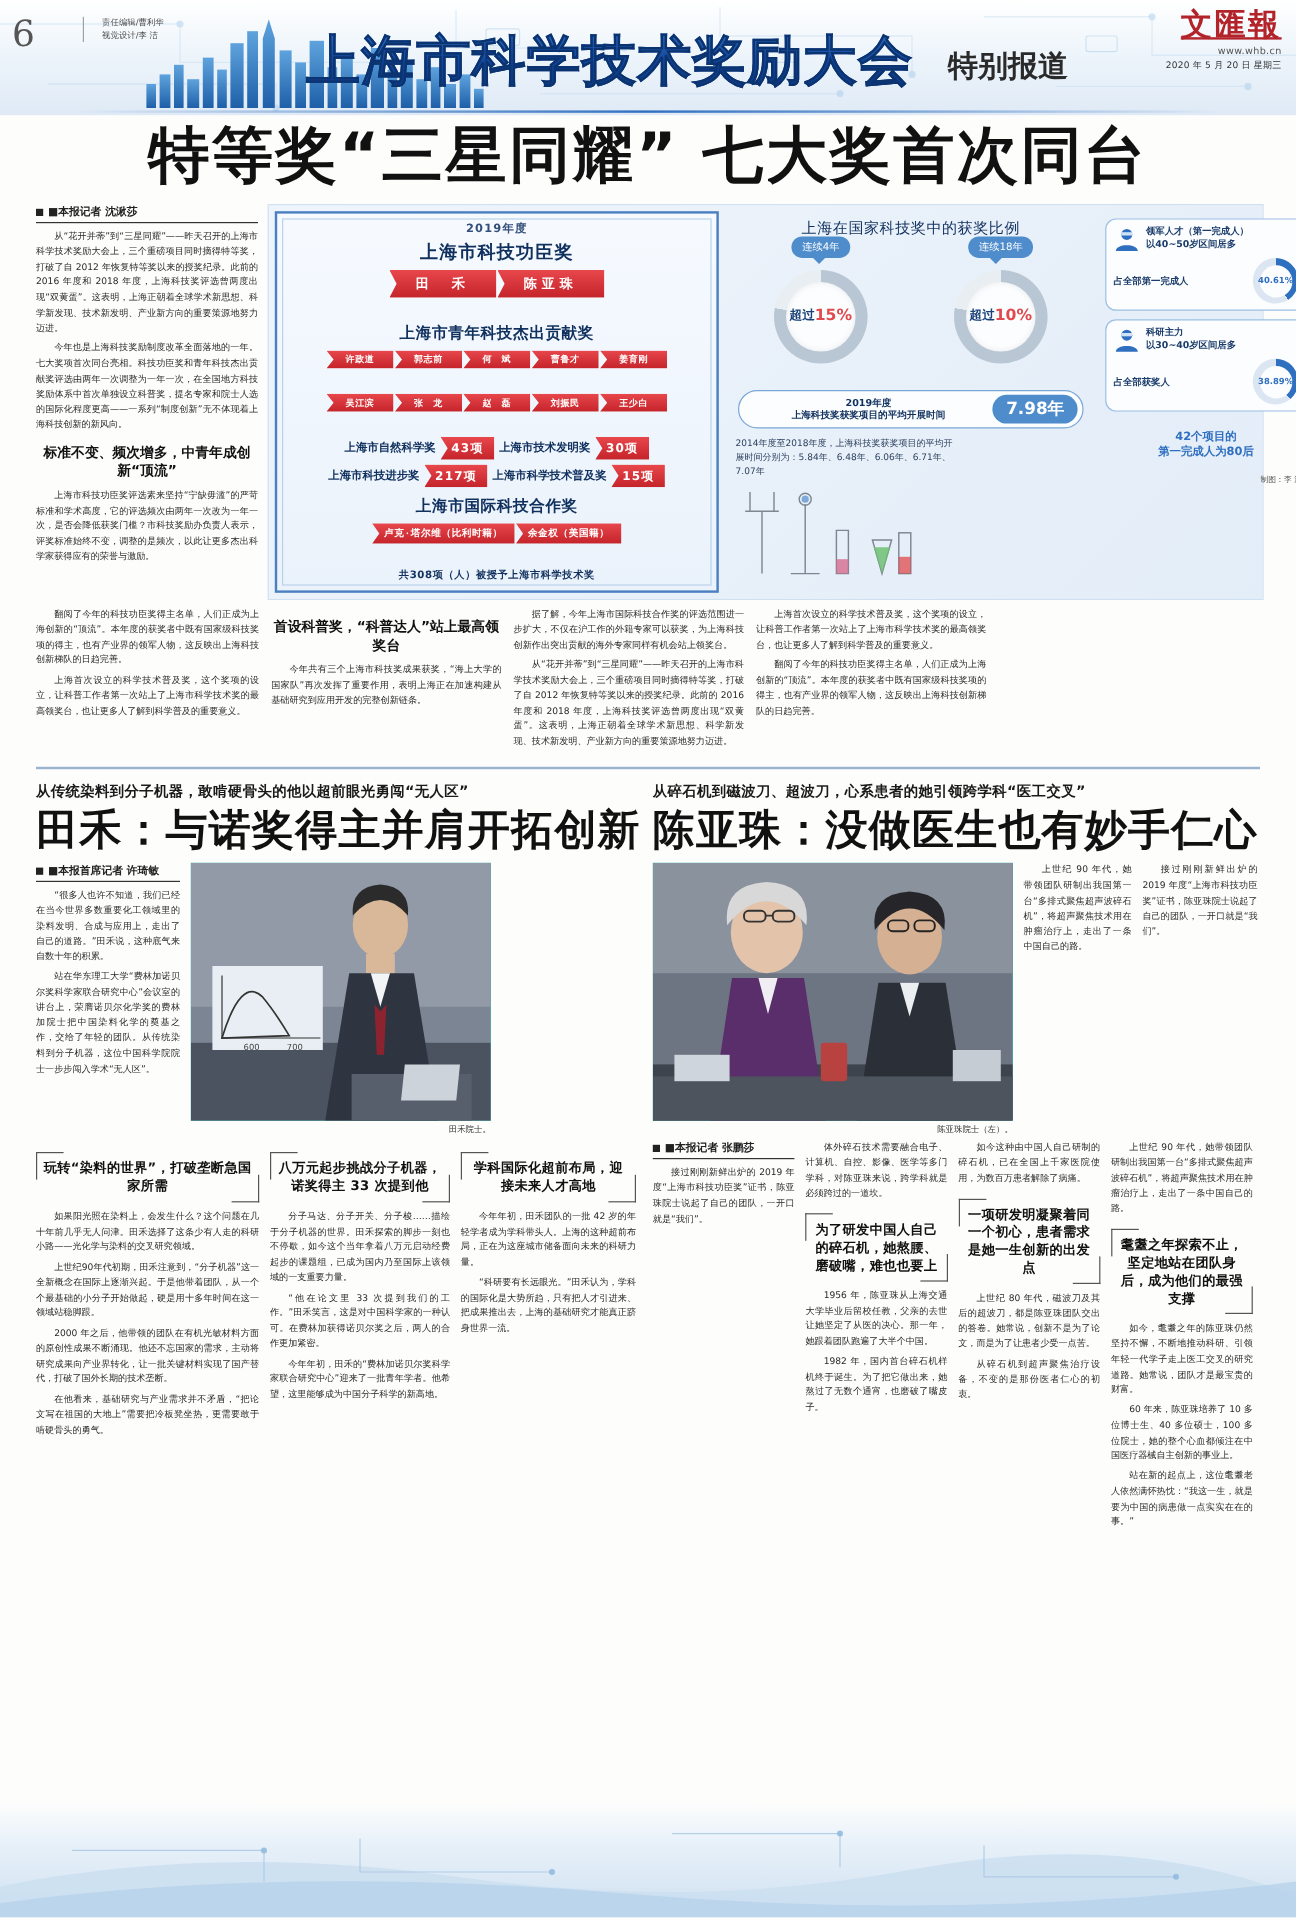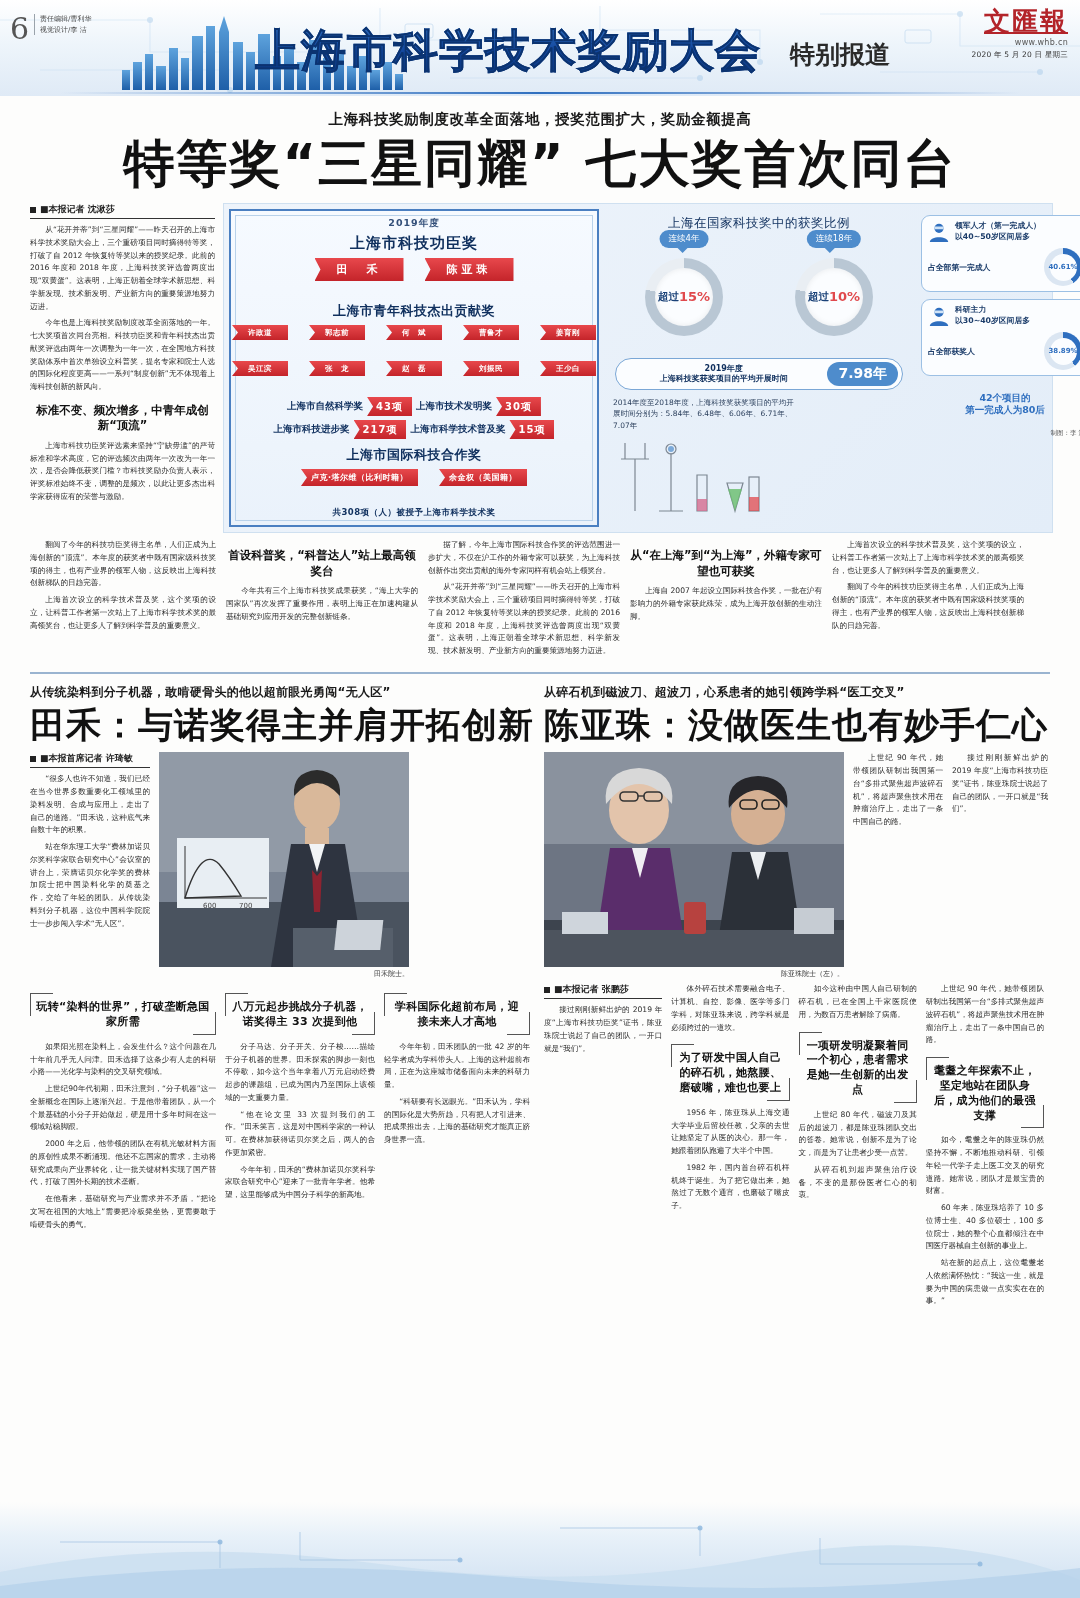--- a/index.html
+++ b/index.html
@@ -11,21 +11,21 @@
   }
   .page{position:relative;width:1080px;height:1598px;background:#fdfdfc;}
 
   
   .masthead{position:relative;height:96px;background:
       linear-gradient(180deg,#ffffff 0%,#eef5fb 45%,#dfeaf6 100%);
       overflow:hidden;border-bottom:0;}
   .mh-circuit{position:absolute;inset:0;opacity:.5;}
   .pagenum-wrap{position:absolute;left:10px;top:14px;display:flex;align-items:flex-start;gap:5px;}
   .pagenum{font-family:"DejaVu Serif","Liberation Serif",serif;font-size:30px;color:#555;line-height:1;}
-  .credits{border-left:1px solid #9aa3ab;padding-left:5px;font-size:7px;line-height:1.5;color:#4a4a4a;}
+  .credits{border-left:1px solid #9aa3ab;padding-left:15px;font-size:7px;line-height:1.5;color:#4a4a4a;margin-left:35px;}
   .skyline{position:absolute;left:120px;bottom:6px;width:290px;height:78px;}
   .mh-title{position:absolute;left:255px;top:22px;width:560px;height:60px;}
   .mh-title-text{
     font-family:"DejaVu Sans","Liberation Sans",sans-serif;
     font-size:45px;font-weight:bold;letter-spacing:1px;line-height:58px;
     background:linear-gradient(180deg,#2f6fbf 0%,#11449a 55%,#0c3577 100%);
     -webkit-background-clip:text;background-clip:text;color:transparent;
     -webkit-text-stroke:0.6px #0b3370;white-space:nowrap;
   }
   .mh-sub{position:absolute;left:790px;top:38px;font-size:25px;font-weight:bold;color:#2a2a2a;white-space:nowrap;}
@@ -48,21 +48,21 @@
   .bodytext{font-size:7.6px;line-height:1.68;color:#2a2a2a;text-align:justify;text-indent:2em;margin:0 0 4px 0;}
   .subhead{text-align:center;font-size:11.5px;font-weight:bold;color:#111;line-height:1.35;margin:9px 0 6px;}
 
   
   .ig{display:flex;gap:6px;background:linear-gradient(135deg,#eef4fb,#e3edf8);padding:5px;border:1px solid #cfe0f0;}
   .ig-left{width:350px;flex:none;border:2px solid #4a7fc1;background:linear-gradient(180deg,#f6faff,#eaf2fb);padding:6px 8px;position:relative;}
   .ig-left:before{content:"";position:absolute;left:4px;top:4px;right:4px;bottom:4px;border:1px solid #b9d2ea;pointer-events:none;}
   .ig-year{text-align:center;font-size:9.5px;color:#34507a;font-weight:bold;letter-spacing:1px;}
   .ig-award-title{text-align:center;font-size:15px;font-weight:bold;color:#10305e;margin:4px 0 5px;letter-spacing:1px;}
   .ig-award-title2{text-align:center;font-size:13px;font-weight:bold;color:#10305e;margin:7px 0 5px;letter-spacing:.5px;}
-  .ribbon-row{display:flex;justify-content:center;gap:21px;margin-bottom:21px;}
+  .ribbon-row{display:flex;justify-content:center;gap:1px;margin-bottom:21px;font-family:Liberation Mono, monospace;}
   .ribbon{
     position:relative;background:linear-gradient(180deg,#e8484c,#c4242a);
     color:#fff;font-size:9px;font-weight:bold;text-align:center;
     padding:3px 9px;letter-spacing:1px;white-space:nowrap;
     clip-path:polygon(0 0,100% 0,100% 100%,0 100%,6px 50%);
   }
   .ribbon.big{font-size:11px;padding:4px 22px;letter-spacing:4px;}
   .ribbon.sm{font-size:7.5px;padding:2.5px 5px;letter-spacing:.5px;min-width:46px;}
   .ribbon.num{font-size:10px;padding:2.5px 9px;letter-spacing:1px;}
   .ribbon.wide{font-size:8px;padding:3px 10px;letter-spacing:.5px;}
@@ -214,21 +214,20 @@
     <div class="mh-sub">特别报道</div>
 
     <div class="brand">
       <div class="brand-name">文匯報</div>
       <div class="brand-url">www.whb.cn</div>
       <div class="brand-date">2020 年 5 月 20 日  星期三</div>
     </div>
     <div class="mh-rule"></div>
   </div>
 
-  <div class="shoulder">上海科技奖励制度改革全面落地，授奖范围扩大，奖励金额提高</div>
   <div class="headline">特等奖“三星同耀” 七大奖首次同台</div>
 
   <div class="top-wrap">
 
     <div class="col-lead">
       <div class="byline">
         <span class="sq"></span>
         <span>■本报记者 沈湫莎</span>
       </div>
       <p class="bodytext">从“花开并蒂”到“三星同耀”——昨天召开的上海市科学技术奖励大会上，三个重磅项目同时摘得特等奖，打破了自 2012 年恢复特等奖以来的授奖纪录。此前的 2016 年度和 2018 年度，上海科技奖评选曾两度出现“双黄蛋”。这表明，上海正朝着全球学术新思想、科学新发现、技术新发明、产业新方向的重要策源地努力迈进。</p>
@@ -398,24 +397,20 @@
       <p class="bodytext">翻阅了今年的科技功臣奖得主名单，人们正成为上海创新的“顶流”。本年度的获奖者中既有国家级科技奖项的得主，也有产业界的领军人物，这反映出上海科技创新梯队的日趋完善。</p>
       <p class="bodytext">上海首次设立的科学技术普及奖，这个奖项的设立，让科普工作者第一次站上了上海市科学技术奖的最高领奖台，也让更多人了解到科学普及的重要意义。</p>
     </div>
     <div class="c w2">
       <div class="subhead">首设科普奖，“科普达人”站上最高领奖台</div>
       <p class="bodytext">今年共有三个上海市科技奖成果获奖，“海上大学的国家队”再次发挥了重要作用，表明上海正在加速构建从基础研究到应用开发的完整创新链条。</p>
     </div>
     <div class="c w2">
       <p class="bodytext">据了解，今年上海市国际科技合作奖的评选范围进一步扩大，不仅在沪工作的外籍专家可以获奖，为上海科技创新作出突出贡献的海外专家同样有机会站上领奖台。</p>
       <p class="bodytext">从“花开并蒂”到“三星同耀”——昨天召开的上海市科学技术奖励大会上，三个重磅项目同时摘得特等奖，打破了自 2012 年恢复特等奖以来的授奖纪录。此前的 2016 年度和 2018 年度，上海科技奖评选曾两度出现“双黄蛋”。这表明，上海正朝着全球学术新思想、科学新发现、技术新发明、产业新方向的重要策源地努力迈进。</p>
-    </div>
-    <div class="c w2">
-      <div class="subhead">从“在上海”到“为上海”，外籍专家可望也可获奖</div>
-      <p class="bodytext">上海自 2007 年起设立国际科技合作奖，一批在沪有影响力的外籍专家获此殊荣，成为上海开放创新的生动注脚。</p>
     </div>
     <div class="c w2">
       <p class="bodytext">上海首次设立的科学技术普及奖，这个奖项的设立，让科普工作者第一次站上了上海市科学技术奖的最高领奖台，也让更多人了解到科学普及的重要意义。</p>
       <p class="bodytext">翻阅了今年的科技功臣奖得主名单，人们正成为上海创新的“顶流”。本年度的获奖者中既有国家级科技奖项的得主，也有产业界的领军人物，这反映出上海科技创新梯队的日趋完善。</p>
     </div>
   </div>
 
   <div class="divider"></div>
 
   <div class="feat">

